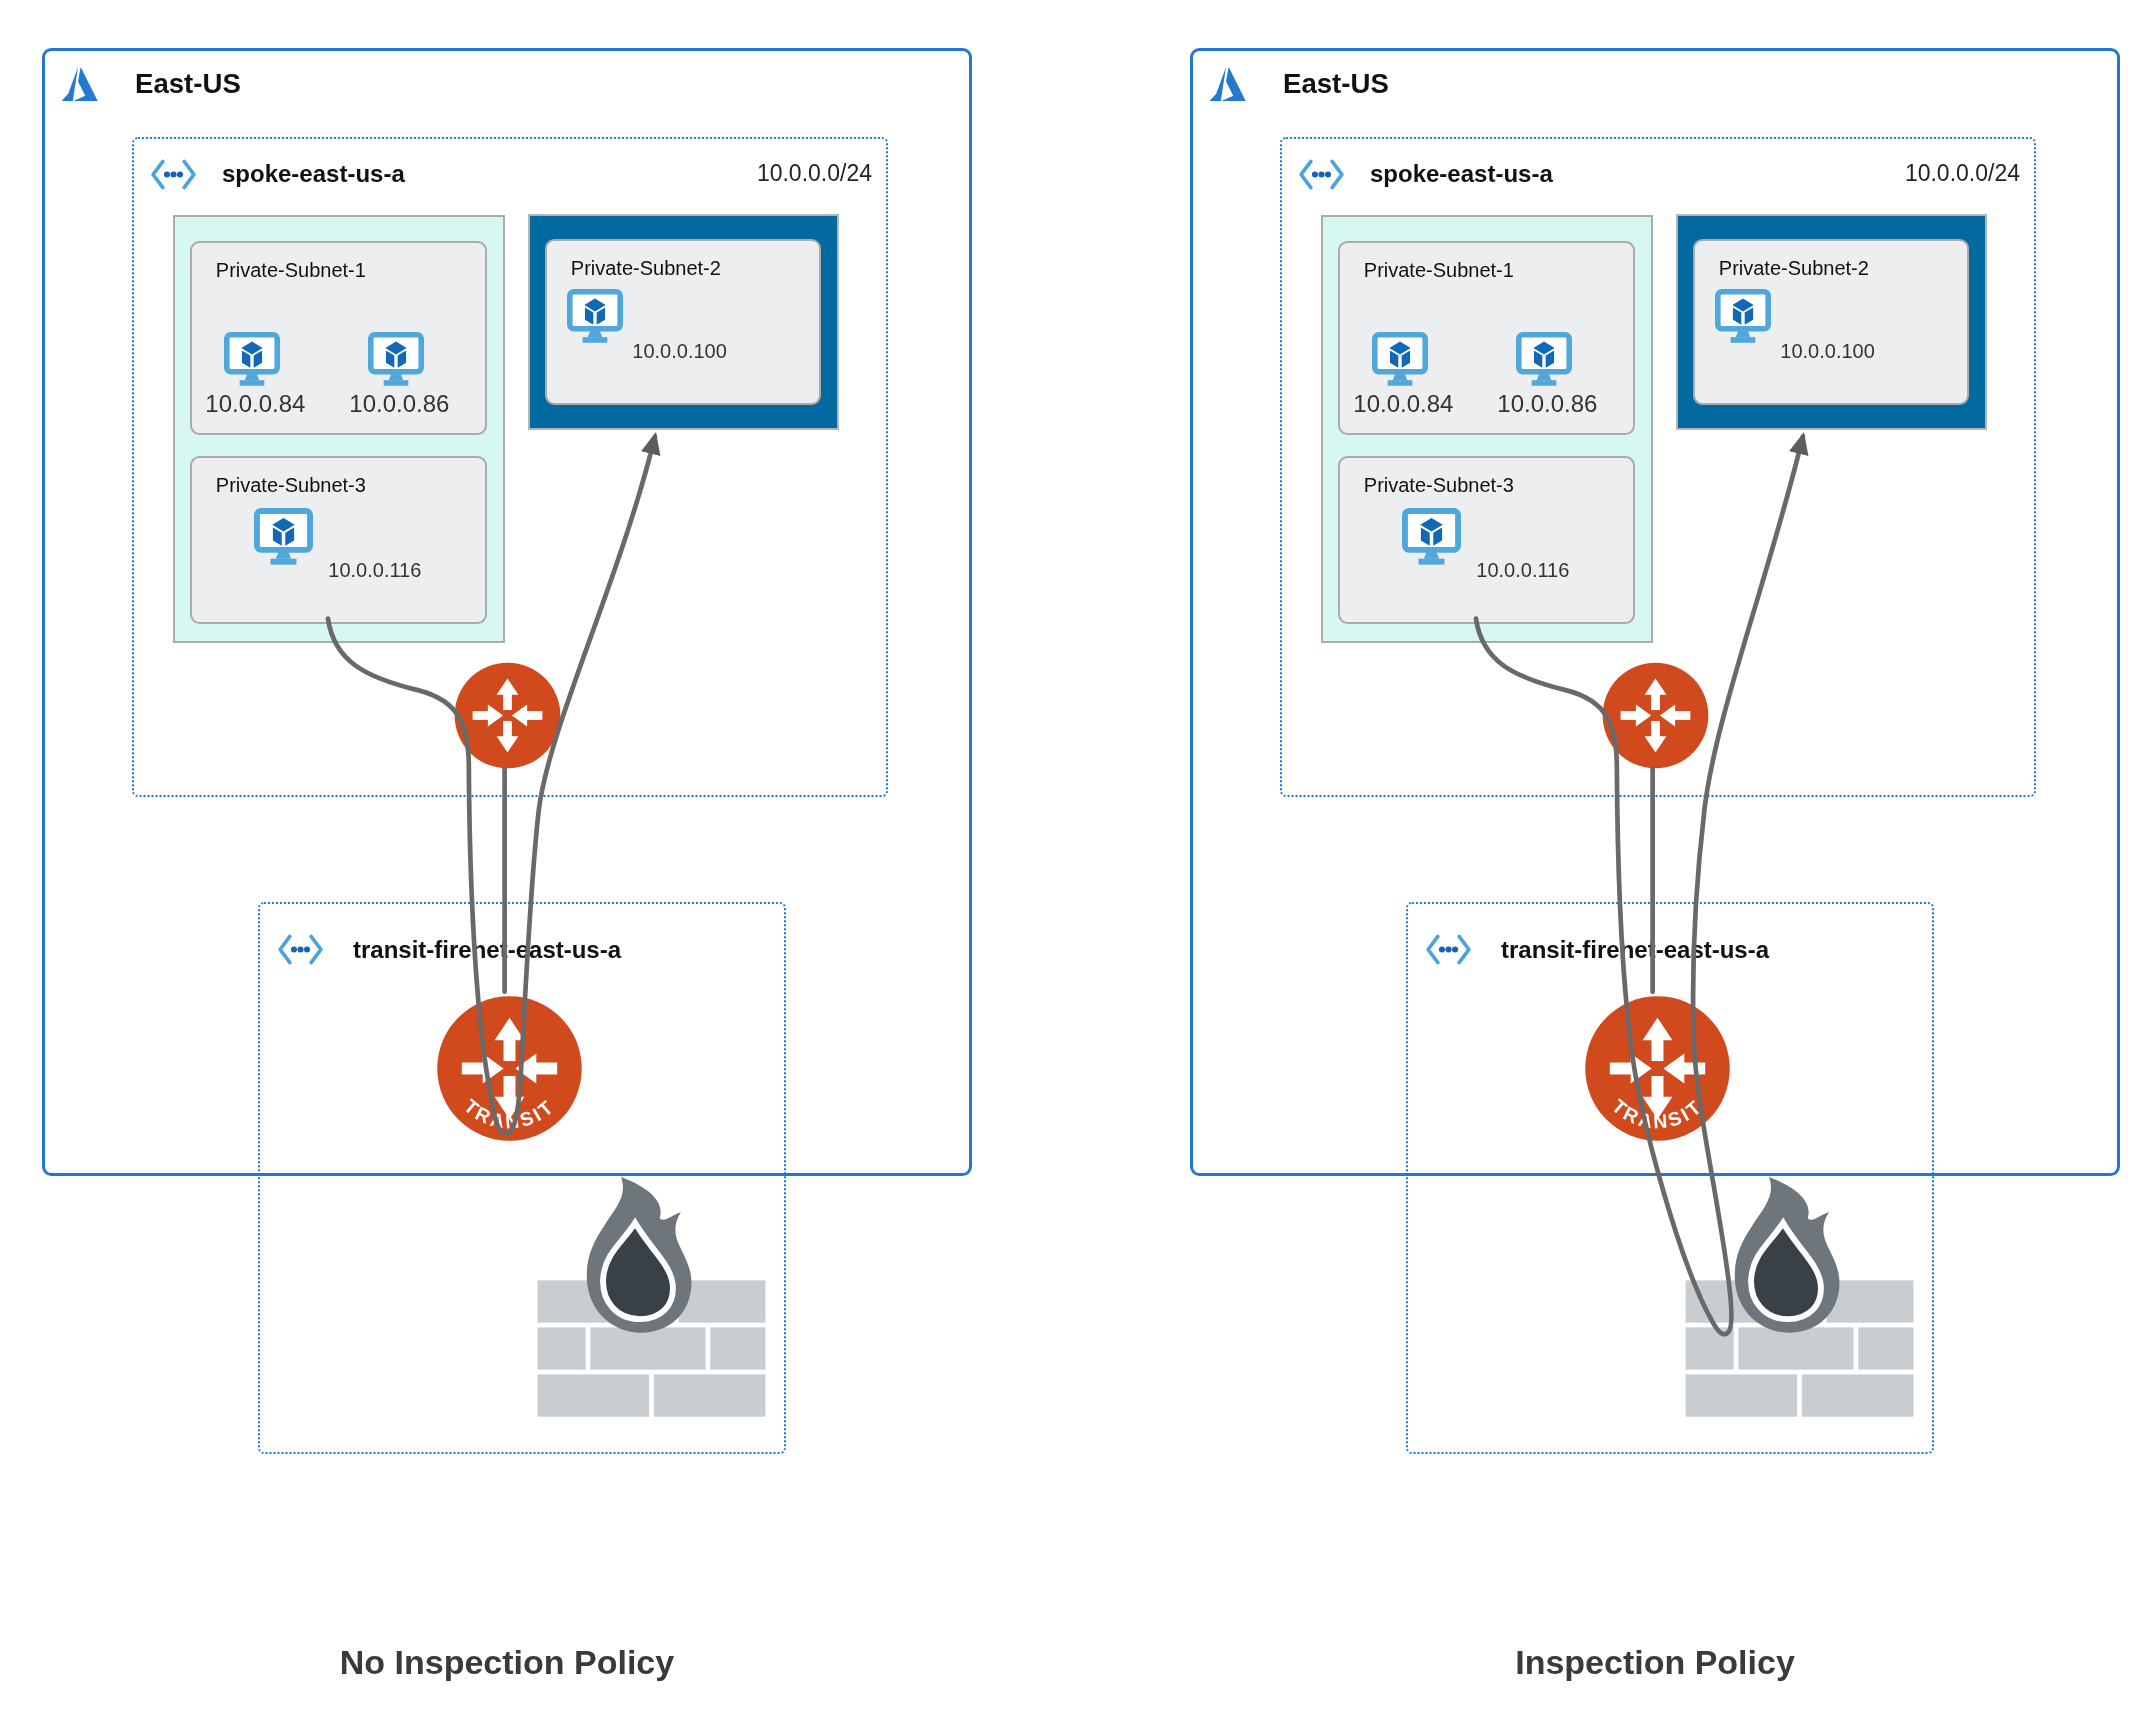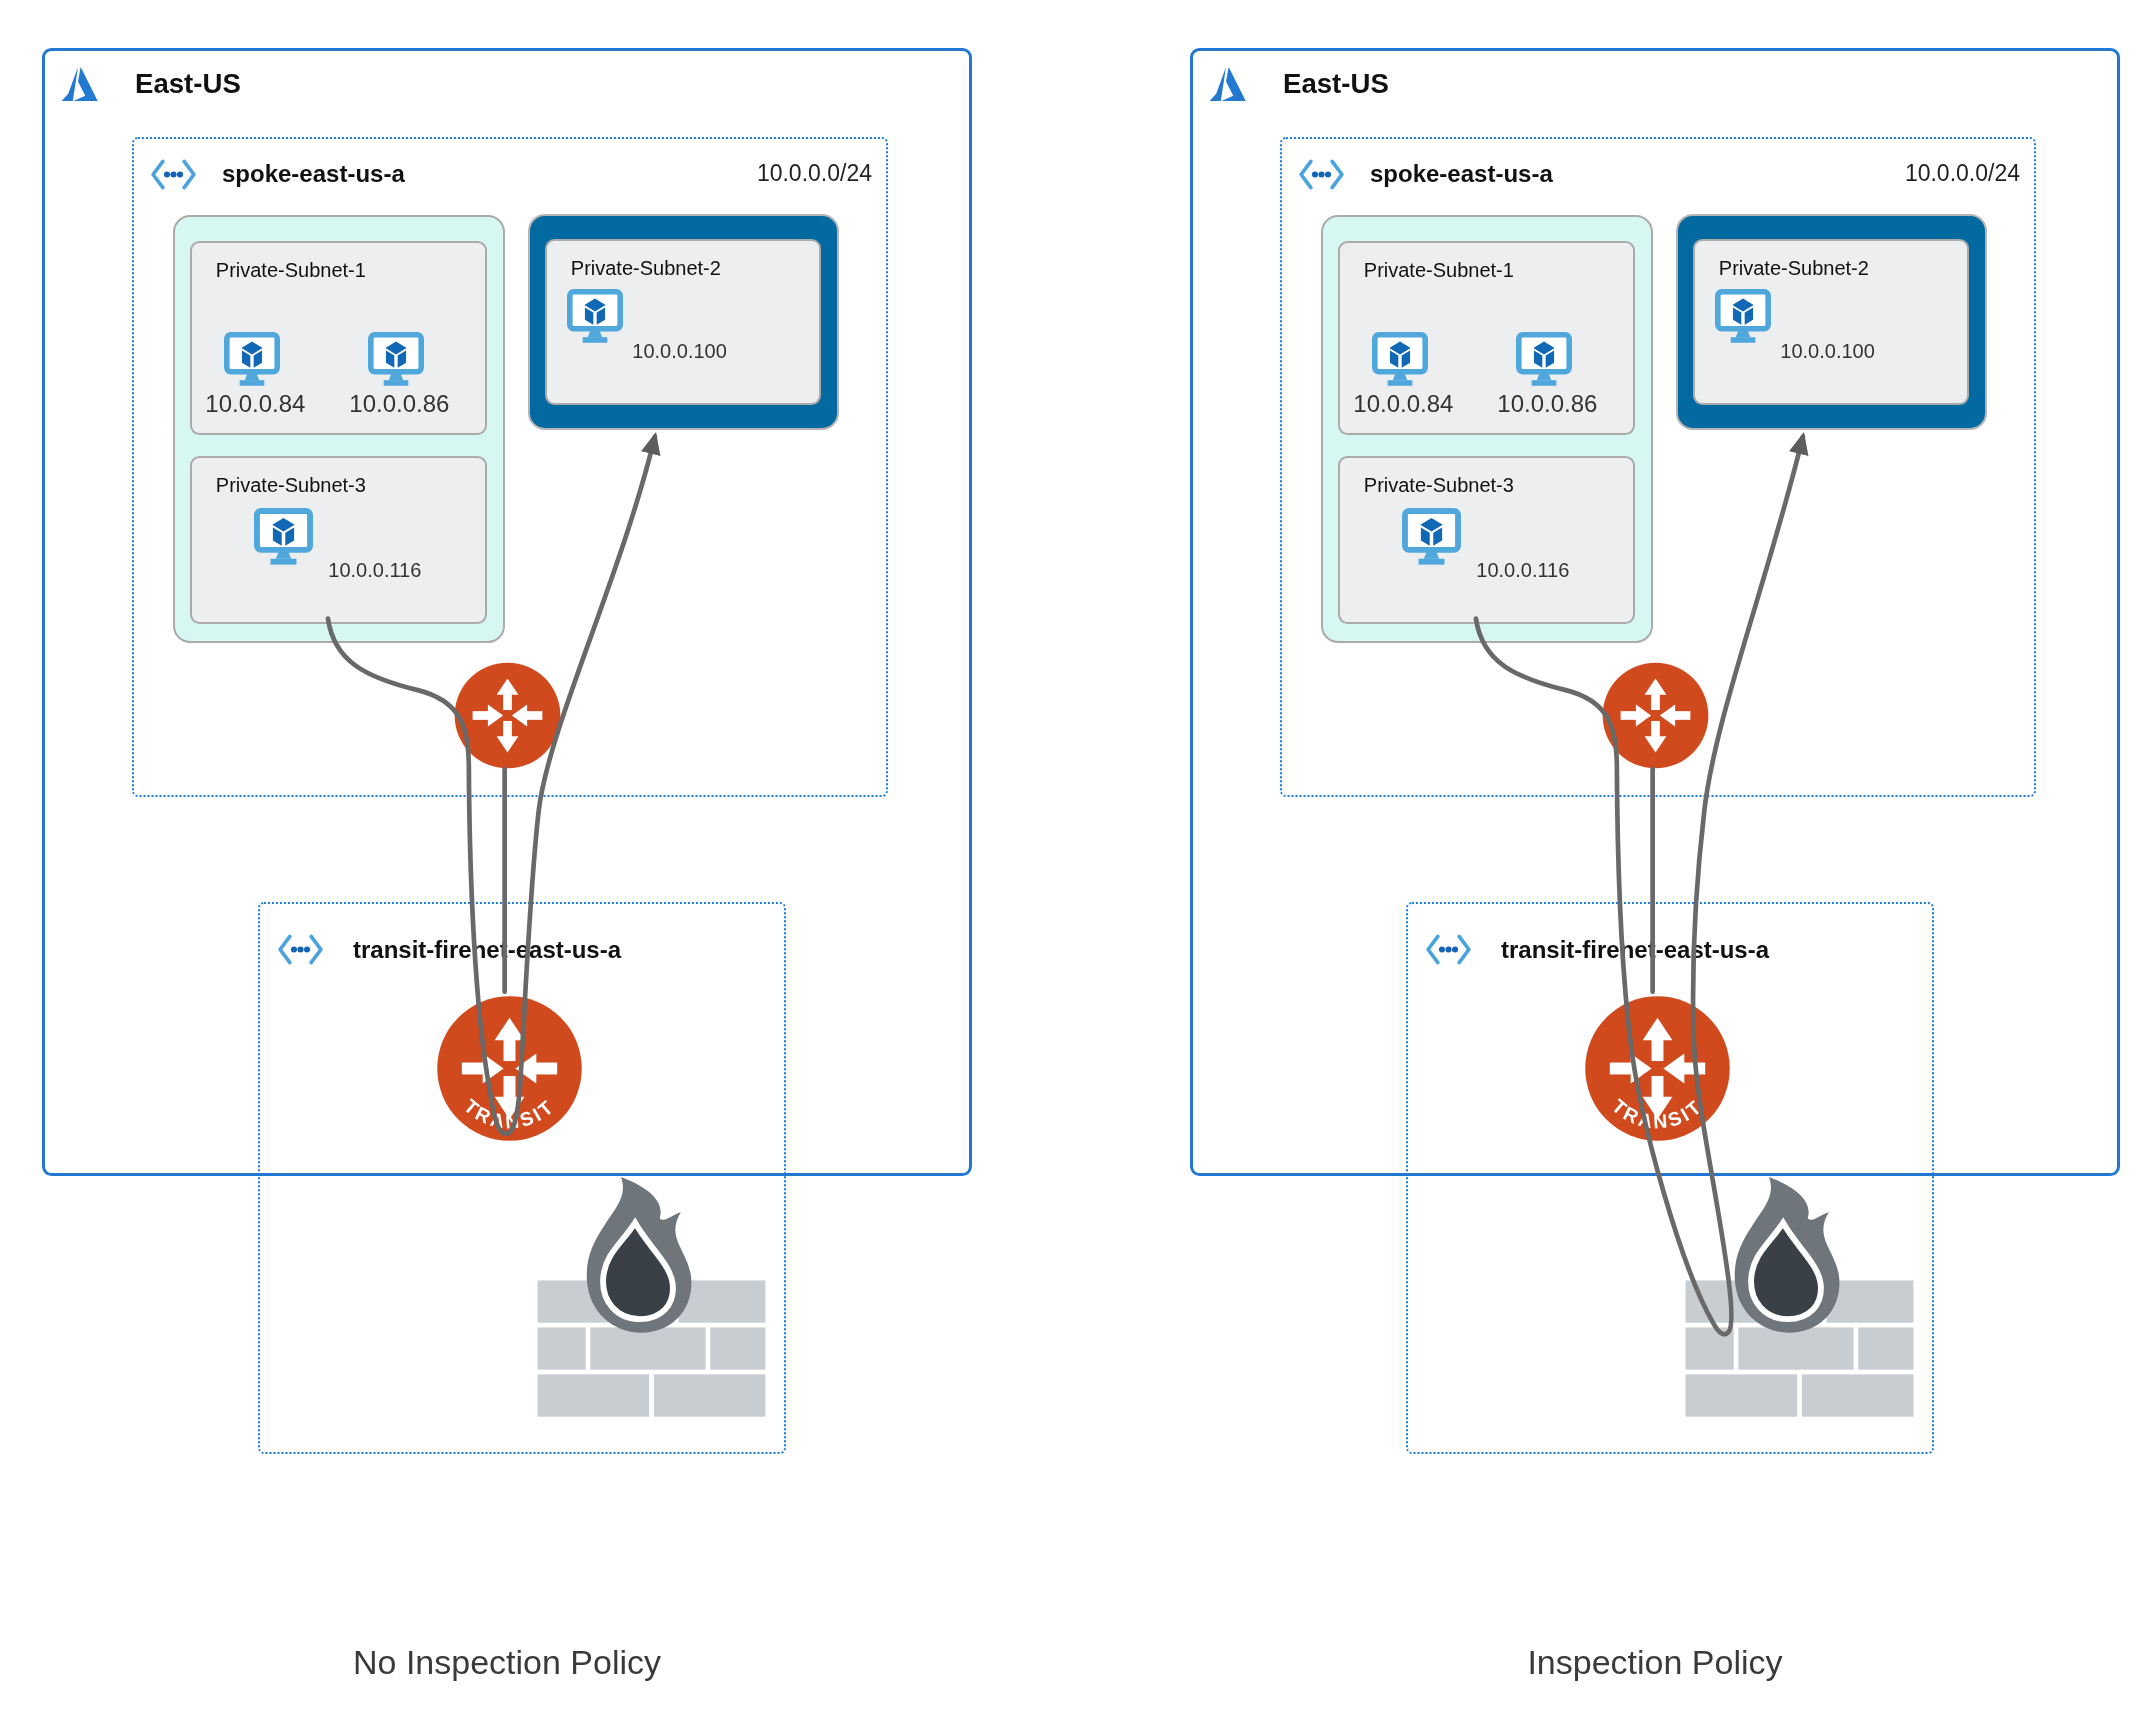--- a/index.html
+++ b/index.html
@@ -8,37 +8,37 @@
   #panel-left{left:42px;}
   #panel-right{left:1190px;}
   .region-box{position:absolute;left:0;top:0;width:930px;height:1128px;border:3.5px solid #2277D3;border-radius:9.4px;background:#ffffff;box-sizing:border-box;}
   .region-header{position:absolute;left:14px;top:13px;display:flex;align-items:center;gap:34px;}
   .region-title{font-size:27.6px;font-weight:bold;color:#111;}
   .vnet-box{position:absolute;border:2.3px dotted #1B79D6;border-radius:5.9px;box-sizing:border-box;background:transparent;}
   .spoke-box{left:87px;top:86px;width:756px;height:660px;}
   .transit-box{left:213px;top:851px;width:528px;height:552px;}
   .vnet-name{position:absolute;font-size:24px;font-weight:bold;color:#111;white-space:nowrap;}
   .vnet-cidr{position:absolute;right:14px;top:21px;font-size:23px;color:#222;}
-  .group-box{position:absolute;border-radius:17px;box-sizing:border-box;}
+  .group-box{position:absolute;border-radius:0;box-sizing:border-box;}
   .mint-group{left:39px;top:76px;width:332px;height:428px;background:#D7F7F2;border:2.3px solid #ABABAB;}
   .orange-group{left:394px;top:75px;width:311px;height:216px;background:#0369a1;border:2.3px solid #B5B5B5;}
   .subnet{position:absolute;background:#EDEEEF;border:2.3px solid #ABABAB;border-radius:9.4px;box-sizing:border-box;}
   .subnet-1{left:15.3px;top:23.5px;width:297px;height:194px;}
   .subnet-3{left:15.3px;top:239px;width:297px;height:168px;}
   .subnet-2{left:15.3px;top:23px;width:276px;height:166px;}
   .subnet-label{position:absolute;left:23.5px;top:16.4px;font-size:20px;color:#111;white-space:nowrap;}
   .vm{position:absolute;width:94px;text-align:left;margin-top:28px;}
   .vm svg{display:block;margin:0 auto;}
   .vm-ip{font-size:24px;color:#333;margin-top:2.3px;white-space:nowrap;}
   .ip-side{position:absolute;font-size:20px;color:#333;white-space:nowrap;}
   .router{position:absolute;}
   .spoke-router{left:408px;top:610px;width:109px;height:109px;}
   .firewall{position:absolute;left:487px;top:1118px;width:235px;height:247px;}
   .wires{position:absolute;left:0;top:0;width:937px;height:1667px;pointer-events:none;}
-  .caption{position:absolute;left:0;top:1595px;width:930px;text-align:center;font-size:34px;font-weight:normal;color:#3A3A3A;}
+  .caption{position:absolute;left:0;top:1595px;width:930px;text-align:center;font-size:34px;font-weight:bold;color:#3A3A3A;}
 </style>
 </head>
 <body>
 
 <svg width="0" height="0" style="position:absolute">
   <defs>
     <g id="def-azure-logo">
       <path d="M29 3 L14 44 L4 55 L21 55 Z" fill="#2378D0"></path>
       <path d="M33 3 L59 55 L22 55 L40 47 L29 25 Z" fill="#2378D0"></path>
     </g>

